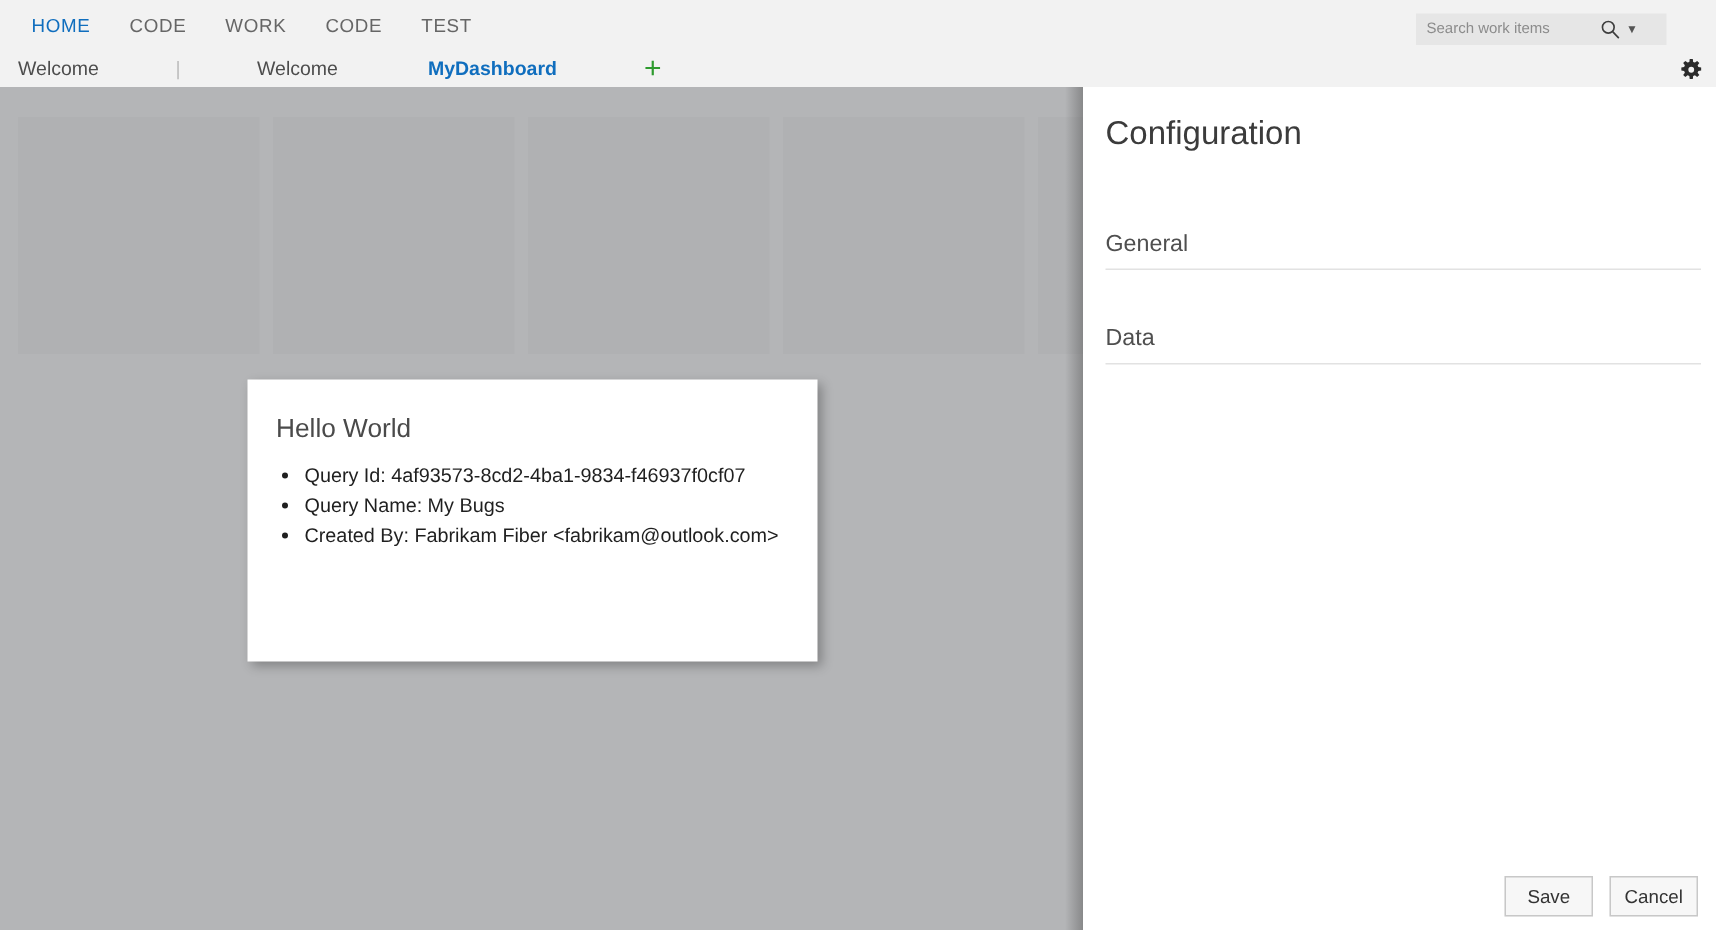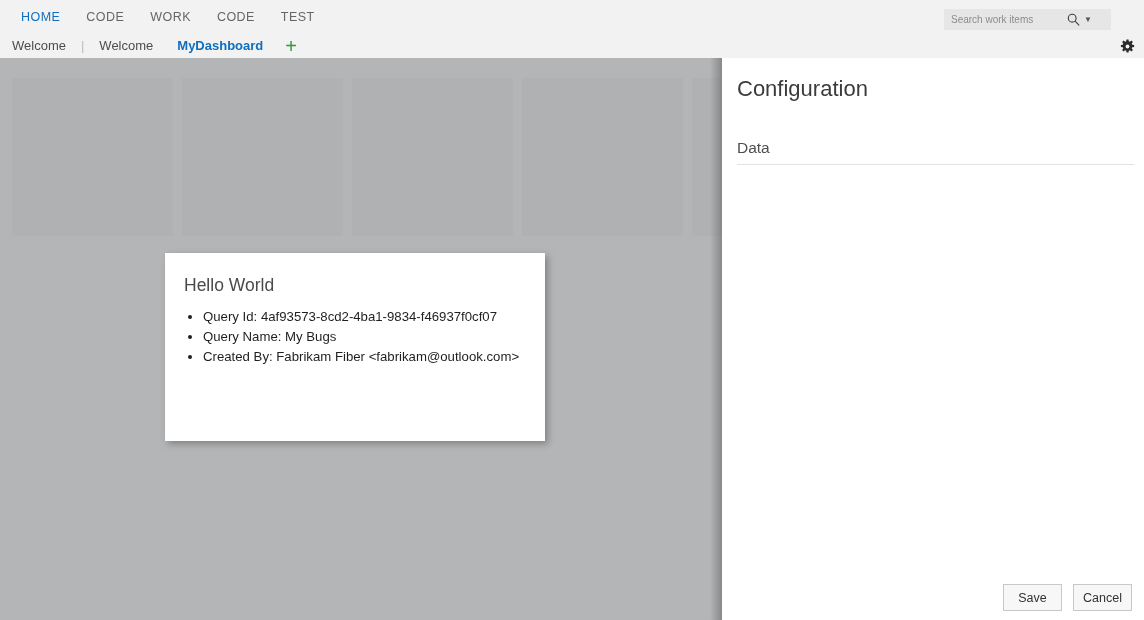--- a/index.html
+++ b/index.html
@@ -97,21 +97,21 @@
     background: #f2f2f2;
     box-sizing: border-box;
   }
   #dashboard-tabs {
     position: absolute;
     left: 0; top: 0;
     height: 24px;
     display: flex;
     align-items: center;
     list-style: none;
-    margin: 0; padding: 0;
+    margin: 0; padding: 0; gap: 36px;
   }
   .dashboard-tab {
     position: relative;
     font-size: 13px;
     color: #4d4d4d;
     padding: 0 12px;
     line-height: 24px;
     height: 24px;
     cursor: pointer;
     white-space: nowrap;
@@ -345,20 +345,21 @@
     </ul>
   </div>
 </div>
 
 <div id="panel-edge-shadow"></div>
 
 <div id="config-panel">
 
   <h1 id="config-title">Configuration</h1>
 
+  <div class="config-section-header" id="general-section-header">General</div>
 
   <div class="config-section-header" id="data-section-header">Data</div>
 
 
   <div id="panel-footer">
     <button class="footer-button">Save</button>
     <button class="footer-button">Cancel</button>
   </div>
 </div>
 

